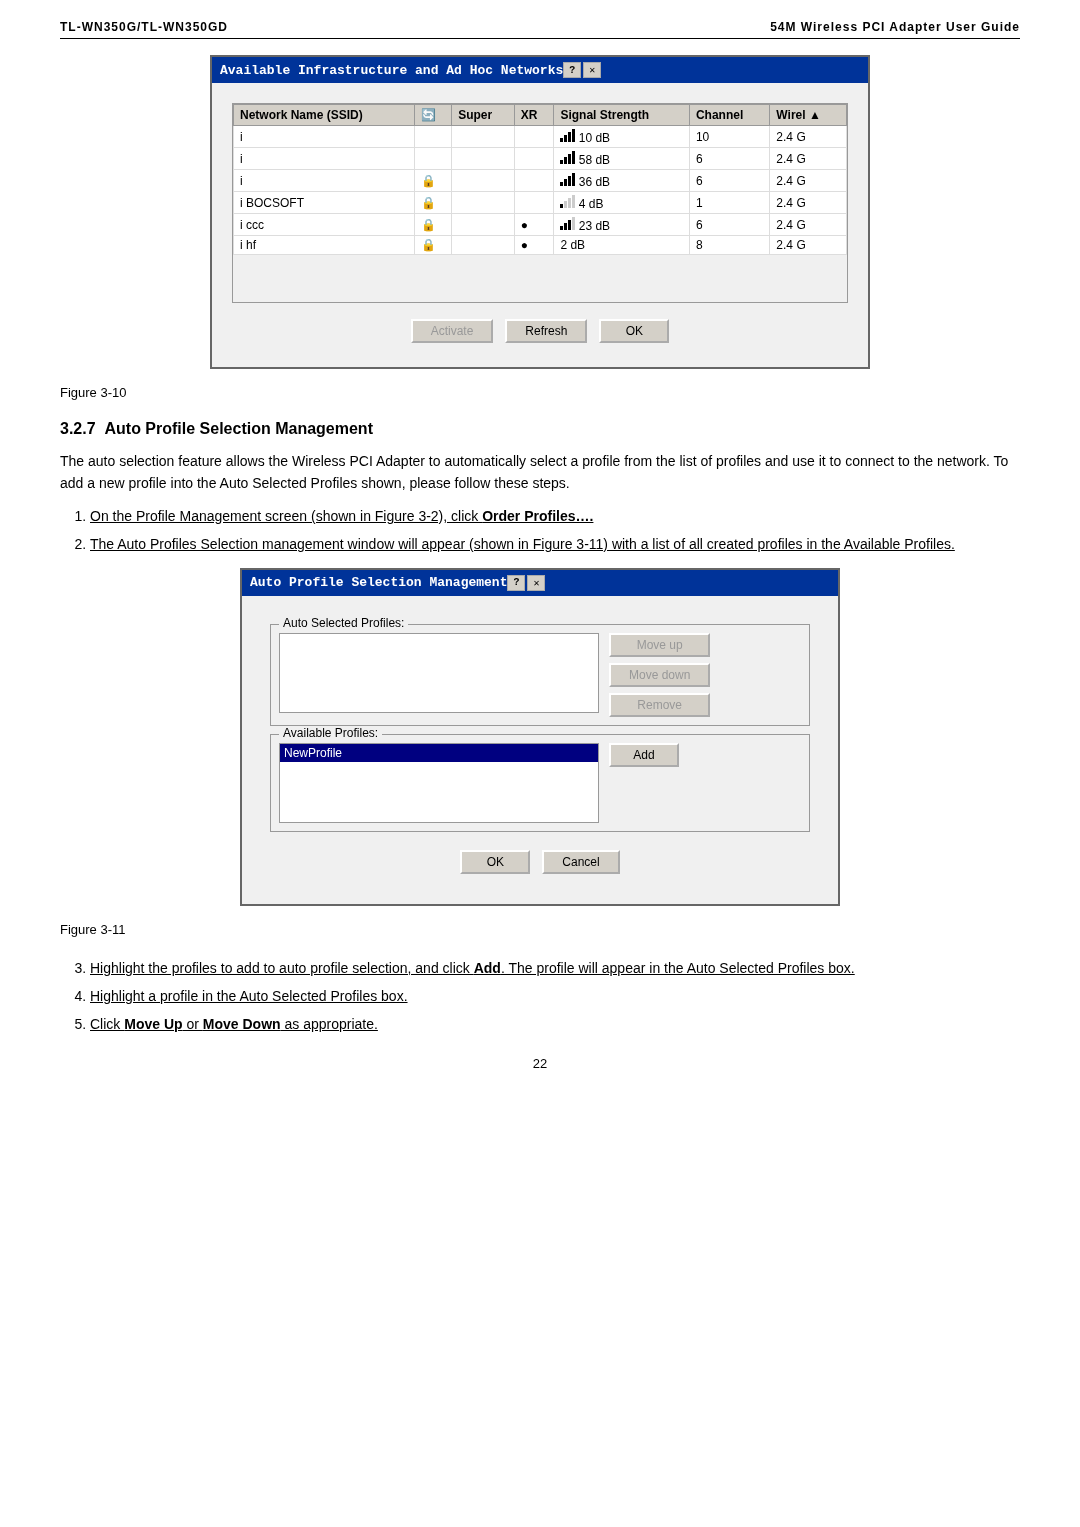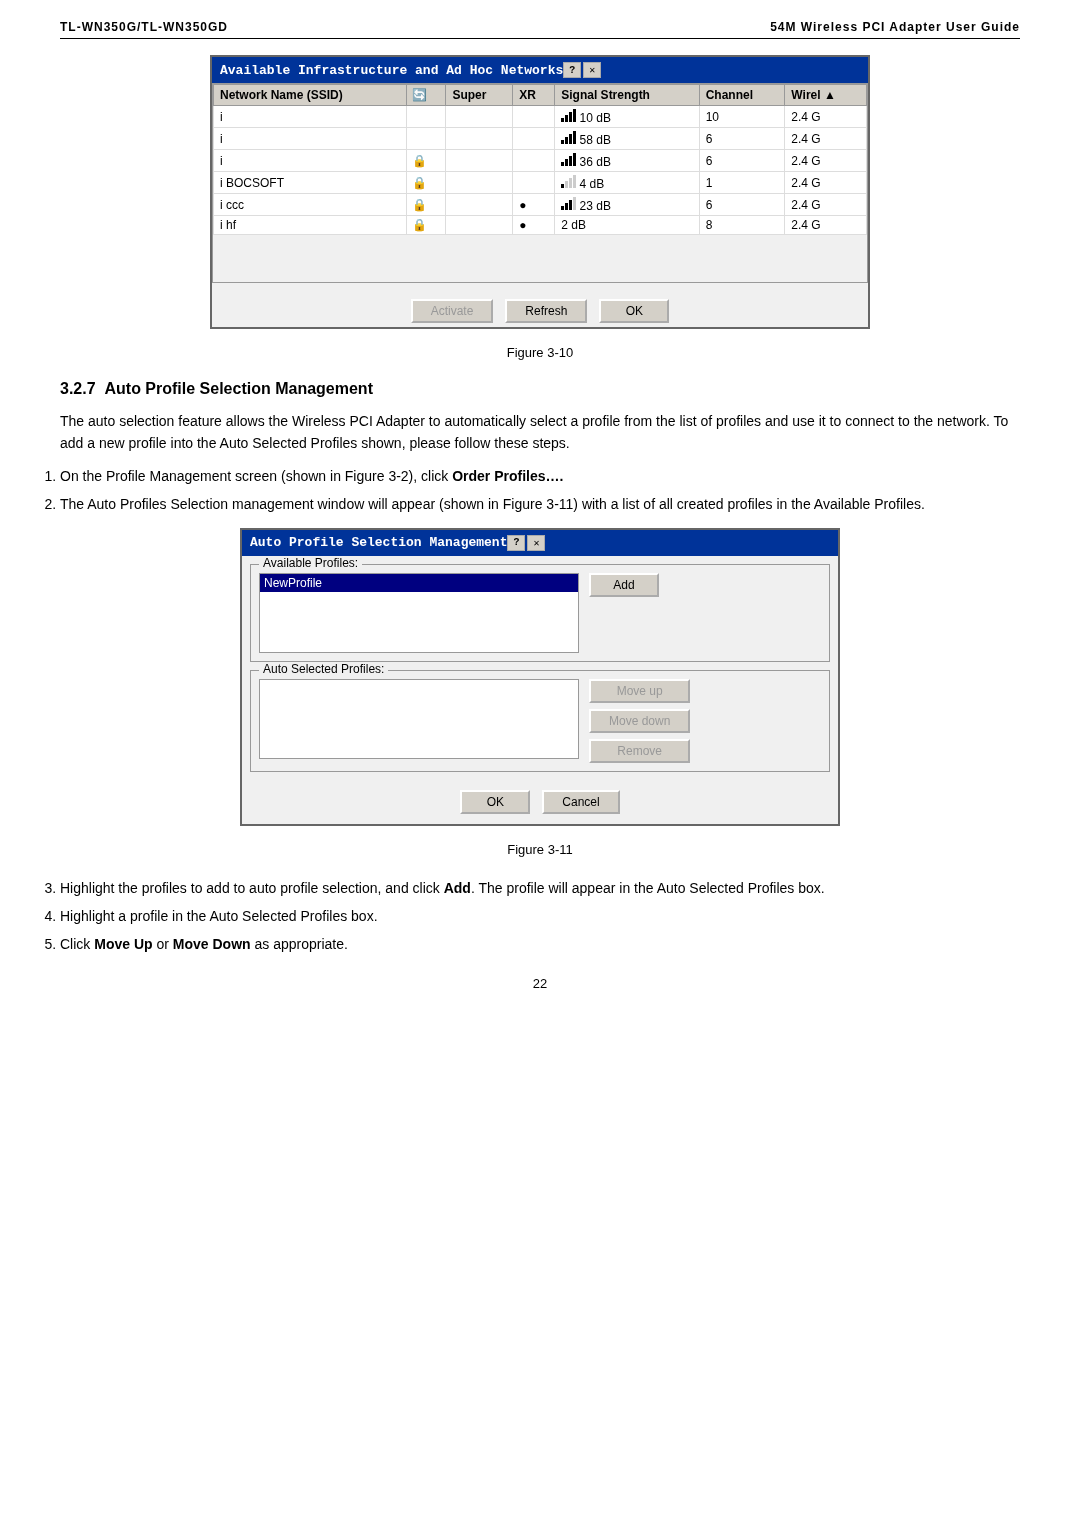--- a/index.html
+++ b/index.html
@@ -58,21 +58,21 @@
       border: 1px solid #aaa;
       background: #d4d0c8;
       font-size: 10px;
       display: flex;
       align-items: center;
       justify-content: center;
       cursor: pointer;
       color: #000;
     }
     .dialog-content {
-      padding: 0;
+      padding: 20px;
     }
     
     .network-table {
       width: 100%;
       border-collapse: collapse;
       font-size: 12px;
       background: #fff;
       border: 1px solid #999;
     }
     .network-table th {
@@ -118,37 +118,39 @@
       padding: 3px 18px;
       font-size: 12px;
       cursor: pointer;
       min-width: 70px;
     }
     .win-btn:disabled {
       color: #999;
       cursor: default;
     }
     .figure-caption {
-      text-align: center;
+      text-align: left;
       font-size: 13px;
       margin: 8px 0 20px 0;
     }
     
     .section-heading {
       font-size: 16px;
       font-weight: bold;
       margin: 20px 0 12px 0;
     }
     .body-text {
       font-size: 14px;
       line-height: 1.6;
       margin-bottom: 10px;
     }
     .ordered-list {
+      margin-left: 30px;
       margin-bottom: 12px;
+      text-decoration: underline;
     }
     .ordered-list li {
       font-size: 14px;
       line-height: 1.6;
       margin-bottom: 6px;
     }
     
     .profile-dialog {
       border: 2px solid #666;
       background: #f0f0f0;
@@ -351,44 +353,44 @@
   <div class="dialog-titlebar">
     <span>Auto Profile Selection Management</span>
     <div class="dialog-titlebar-buttons">
       <div class="title-btn">?</div>
       <div class="title-btn">✕</div>
     </div>
   </div>
   <div class="dialog-content">
 
     <div class="profile-section">
-      <span class="profile-section-title">Available Profiles:</span>
-      <div class="profile-section-row">
-        <div class="profile-list-box" id="available-list">
-        <div class="profile-list-item selected">NewProfile</div>
-          </div>
-        <div class="profile-side-buttons">
-          <button class="win-btn">Add</button>
-        </div>
-      </div>
-    </div>
-
-    <div class="profile-section">
       <span class="profile-section-title">Auto Selected Profiles:</span>
       <div class="profile-section-row">
         <div class="auto-selected-list-box" id="auto-selected-list">
         </div>
         <div class="profile-side-buttons">
           <button class="win-btn" disabled="">Move up</button>
           <button class="win-btn" disabled="">Move down</button>
           <button class="win-btn" disabled="">Remove</button>
         </div>
       </div>
     </div>
 
+    <div class="profile-section">
+      <span class="profile-section-title">Available Profiles:</span>
+      <div class="profile-section-row">
+        <div class="profile-list-box" id="available-list">
+        <div class="profile-list-item selected">NewProfile</div>
+          </div>
+        <div class="profile-side-buttons">
+          <button class="win-btn">Add</button>
+        </div>
+      </div>
+    </div>
+
     <div class="profile-dialog-footer">
       <button class="win-btn">OK</button>
       <button class="win-btn">Cancel</button>
     </div>
   </div>
 </div>
 <div class="figure-caption">Figure 3-11</div>
 
 <ol class="ordered-list" start="3">
   <li>Highlight the profiles to add to auto profile selection, and click <strong>Add</strong>. The profile will appear in the Auto Selected Profiles box.</li>

